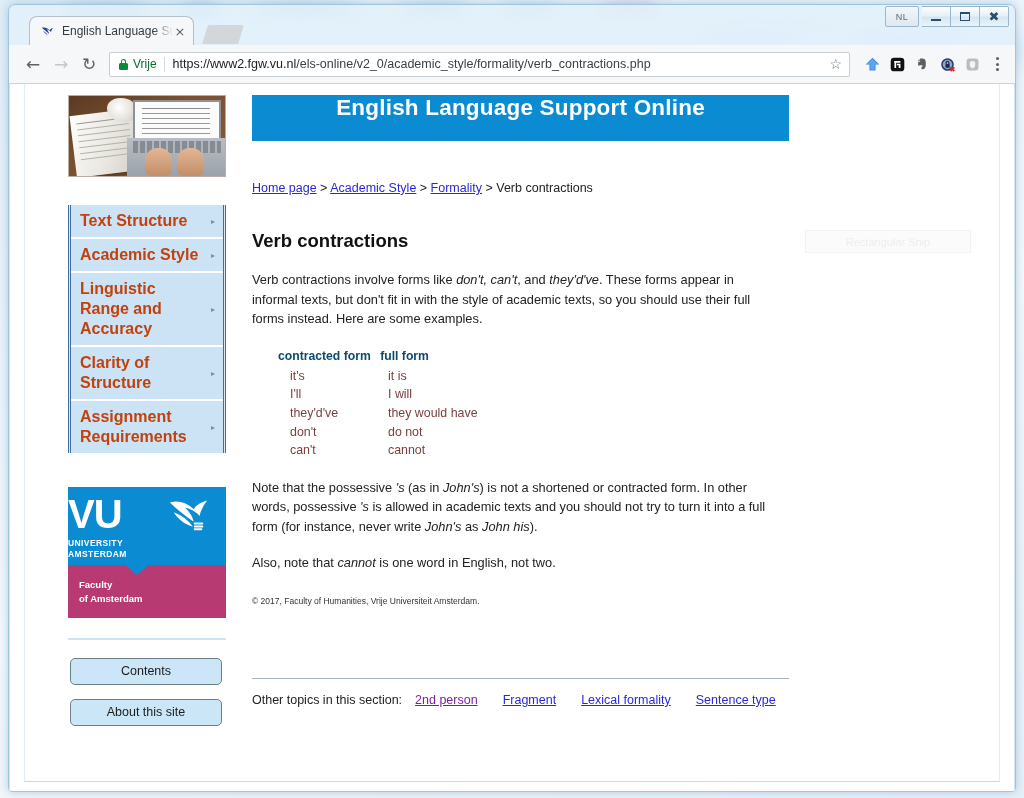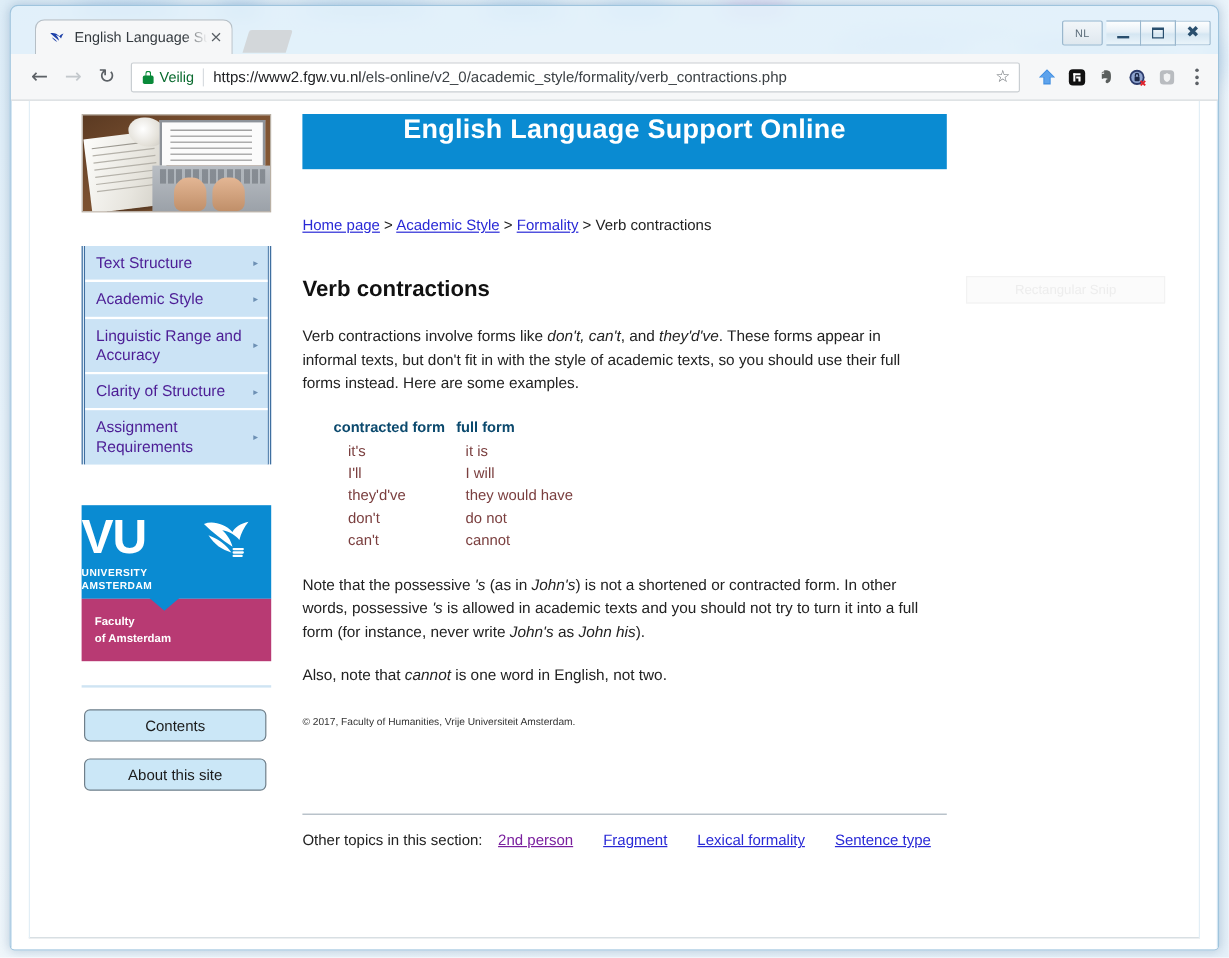--- a/index.html
+++ b/index.html
@@ -33,21 +33,21 @@
     overflow: hidden;
   }
 
   
   .tabstrip {
     position: relative;
     height: 40px;
     background: transparent;
   }
   .win-controls {
-    position: absolute; right: 6px; top: 12px;
+    position: absolute; right: 6px; top: 1px;
     display: flex; align-items: stretch; height: 22px;
     font-size: 0;
   }
   .win-btn {
     width: 29px; height: 21px;
     border: 1px solid #9ab7cd;
     border-left: none;
     background: linear-gradient(180deg,#fdfefe 0%, #e7f0f7 45%, #d5e6f2 55%, #eaf4fa 100%);
     display: flex; align-items: center; justify-content: center;
     color: #2a4f6e;
@@ -208,21 +208,21 @@
   }
   .nav-item {
     background: #cbe3f5;
     border-bottom: 2px solid #ffffff;
     padding: 6px 8px 6px 9px;
     display: flex; align-items: center; justify-content: space-between;
     min-height: 25px;
   }
   .nav-item:last-child { border-bottom: none; }
   .nav-item .label {
-    font-size: 13px; font-weight: normal; color: #4c1d95; line-height: 1.25;
+    font-size: 16px; font-weight: bold; color: #c2410c; line-height: 1.25;
   }
   .nav-item .arrow {
     font-size: 8px; color: #6d90b4; flex: 0 0 10px; text-align: right;
     font-family: "DejaVu Sans", sans-serif;
   }
 
   .vu-logo { margin-top: 34px; width: 158px; }
   .vu-top {
     background: #0a8bd2; padding: 11px 0 9px 0; position: relative; height: 78px;
   }
@@ -348,21 +348,21 @@
   <div class="toolbar">
     <div class="nav-btn">←</div>
     <div class="nav-btn disabled">→</div>
     <div class="nav-btn">↻</div>
 
     <div class="omnibox">
       <span class="lock-ic">
         <span class="shackle"></span>
           <span class="body"></span>
       </span>
-      <span class="secure-label">Veilig</span>
+      <span class="secure-label">Vrije</span>
       <span class="omni-sep"></span>
       <span class="url"><span class="host">https://www2.fgw.vu.nl</span><span>/els-online/v2_0/academic_style/formality/verb_contractions.php</span></span>
       <span class="star">☆</span>
     </div>
 
     <div class="ext-ic">
       <svg width="17" height="17" viewBox="0 0 20 20">
           <path d="M10 2 L18 10 L13.6 10 L13.6 17 L6.4 17 L6.4 10 L2 10 Z" fill="#3f8de0"></path>
           <path d="M10 3.4 L16.4 9.6 L12.6 9.6 L12.6 15.8 L7.4 15.8 L7.4 9.6 L3.6 9.6 Z" fill="#5ea3ec"></path>
         </svg>

